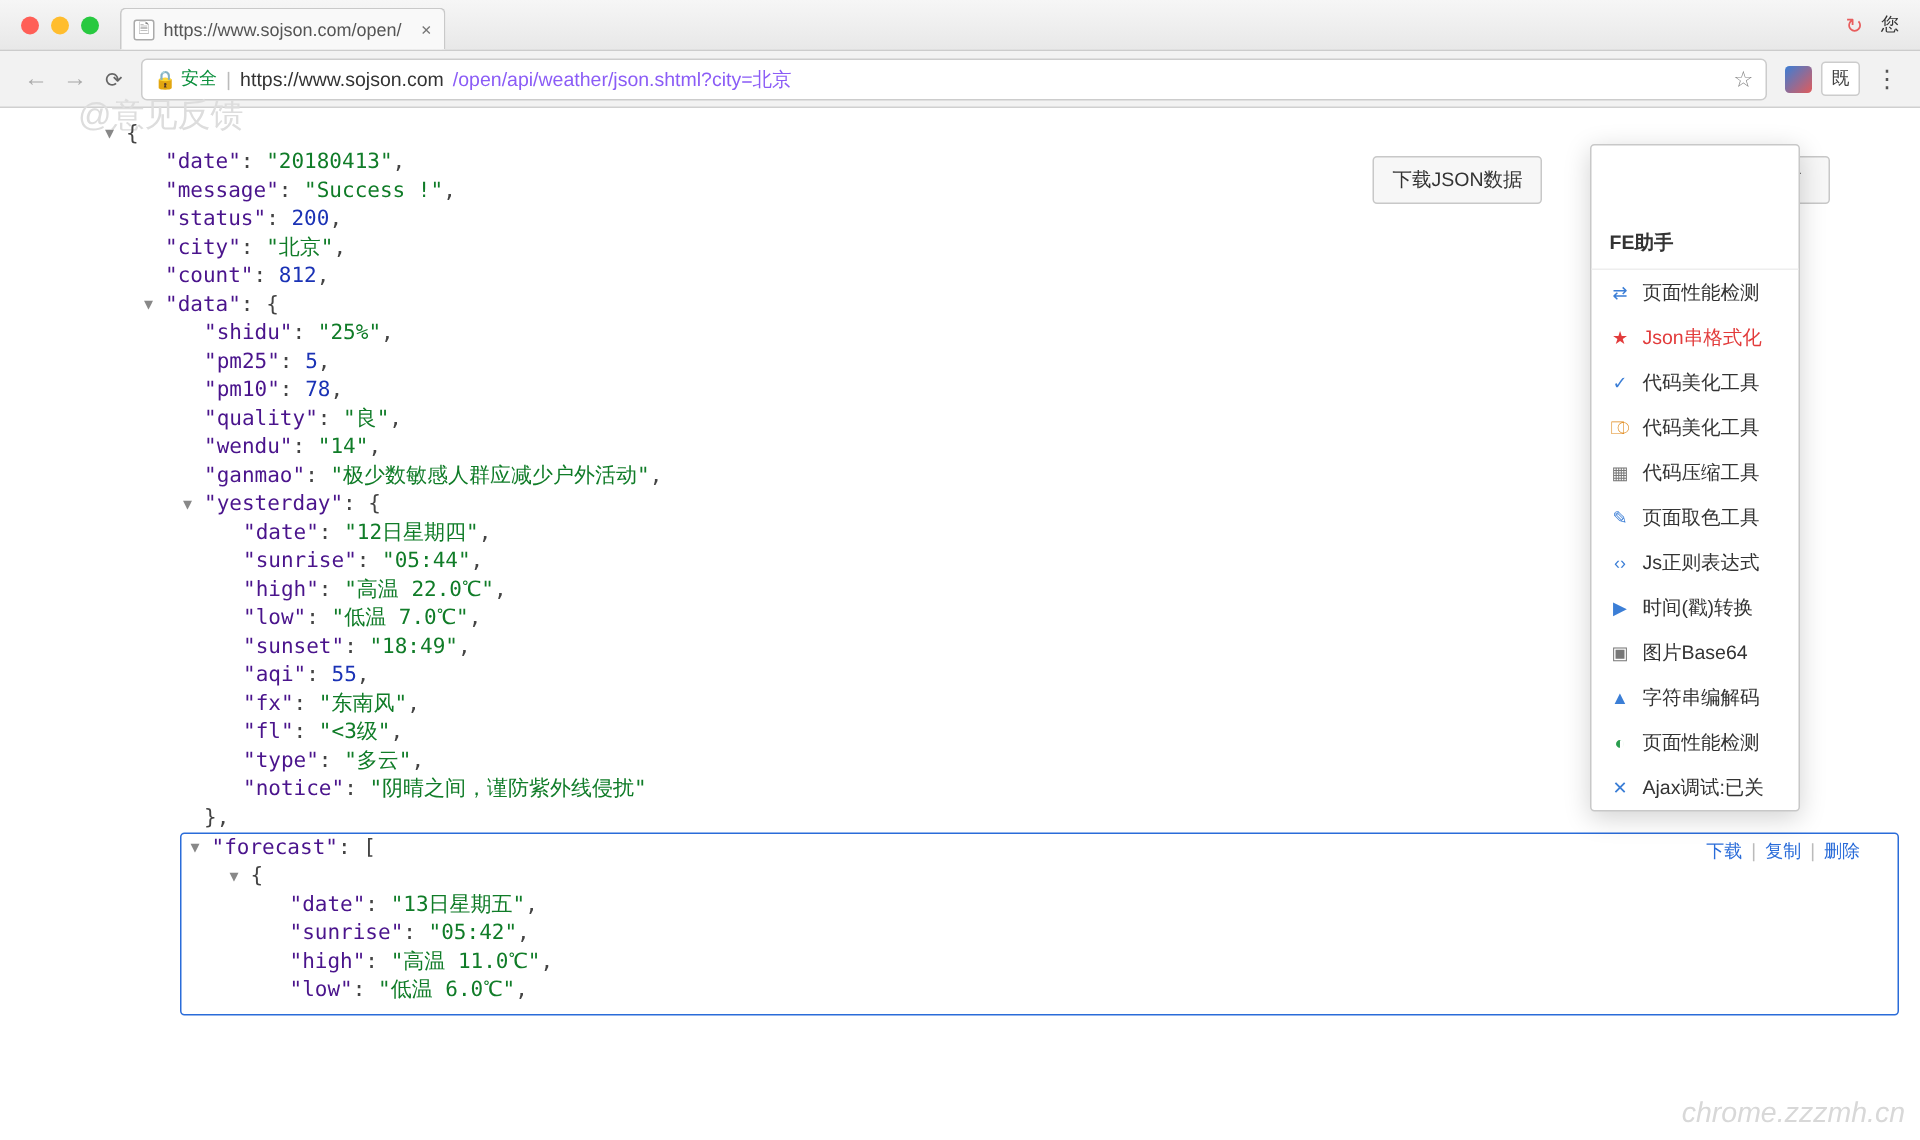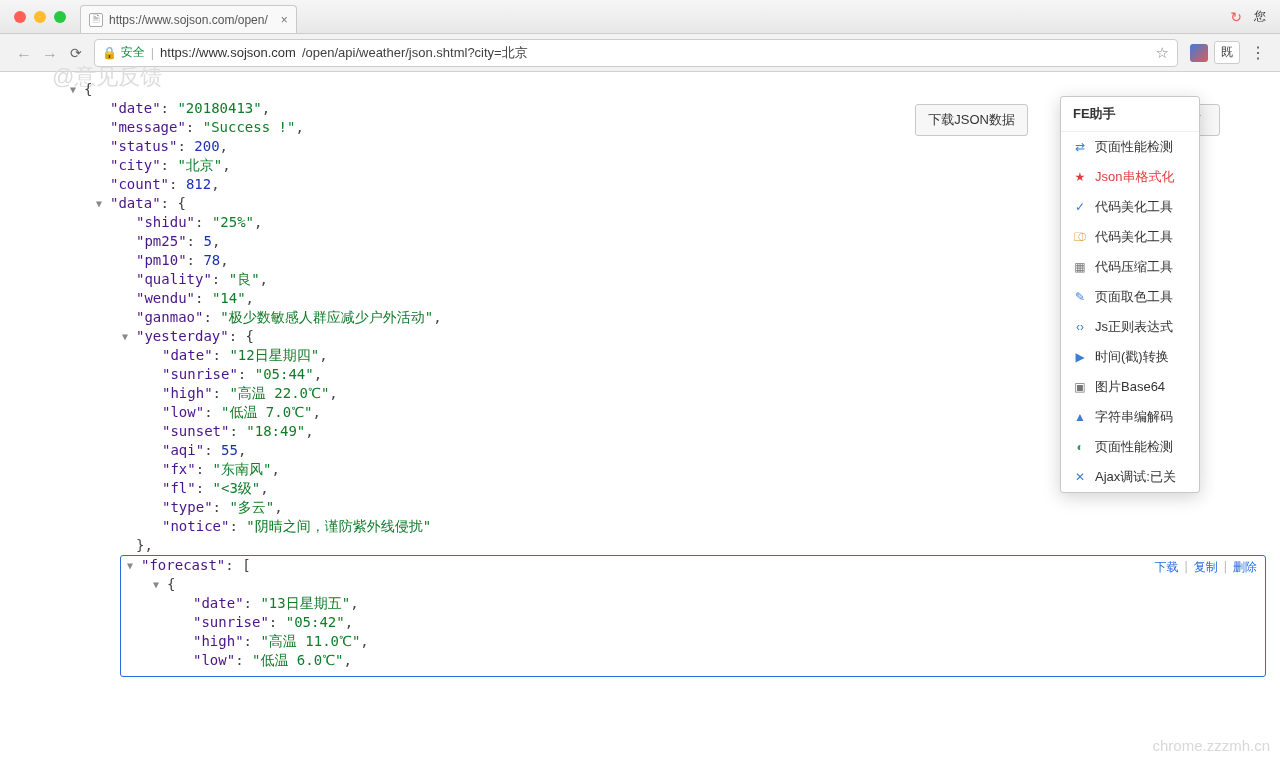--- a/index.html
+++ b/index.html
@@ -1,65 +1,65 @@
 <!DOCTYPE html>
 <html><head>
 <meta charset="utf-8">
 <style>
   * { margin: 0; padding: 0; box-sizing: border-box; }
   body { font-family: -apple-system, BlinkMacSystemFont, "Segoe UI", Arial, sans-serif; background: #fff; font-size: 13px; color: #333; }
   .window { width: 1280px; height: 760px; position: relative; background: #fff; }
   
   
   .wm-left { position: absolute; top: 62px; left: 52px; color: #ddd; font-size: 22px; z-index: 0; pointer-events: none; }
-  .wm-right { position: absolute; bottom: 6px; right: 10px; color: #d8d8d8; font-size: 15px; z-index: 999; pointer-events: none; }
+  .wm-right { position: absolute; bottom: 6px; right: 10px; color: #d8d8d8; font-size: 19px; z-index: 999; pointer-events: none; font-style: italic; }
 
   
   .titlebar { height: 34px; background: linear-gradient(#f6f6f6,#e8e8e8); border-bottom: 1px solid #ccc; display: flex; align-items: center; padding-left: 14px; position: relative; }
   .traffic { display: flex; gap: 8px; }
   .dot { width: 12px; height: 12px; border-radius: 50%; }
   .dot.r { background: #ff5f57; } .dot.y { background: #ffbd2e; } .dot.g { background: #28c940; }
   .tab { margin-left: 14px; height: 28px; background: #f9f9f9; border: 1px solid #c9c9c9; border-bottom: none; border-radius: 4px 4px 0 0; display: flex; align-items: center; padding: 0 28px 0 8px; min-width: 190px; position: relative; font-size: 12px; color: #555; align-self: flex-end; }
   .tab .favicon { width: 14px; height: 14px; border: 1px solid #aaa; border-radius: 2px; margin-right: 6px; background: #fff; display: inline-flex; align-items:center; justify-content:center; font-size:9px; color:#888;}
   .tab .x { position: absolute; right: 8px; color: #777; }
   .titlebar-right { position:absolute; right:14px; display:flex; gap:12px; align-items:center; font-size:12px; }
   .sync-icon { color:#e85d5d; font-size:14px; }
 
   .toolbar { height: 38px; background: #f2f2f2; border-bottom: 1px solid #d0d0d0; display: flex; align-items: center; padding: 0 10px; gap: 6px; }
   .nav-arrows { display:flex; gap:10px; color:#aaa; font-size:16px; padding:0 6px;}
   .reload { color:#666; font-size:14px; }
   .addr { flex:1; height: 28px; background: #fff; border: 1px solid #ccc; border-radius: 4px; display: flex; align-items: center; padding: 0 8px; gap: 6px; font-size: 13px; margin: 0 6px;}
   .secure { color: #0a8f3c; font-size: 12px; display:flex; align-items:center; gap:3px;}
   .urlpipe { color:#bbb; }
   .url-host { color:#333; }
-  .url-path { color:#404040;}
+  .url-path { color:#8b5cf6;}
   .star { color:#888; font-size:15px;}
   .ext-icon { width:18px; height:18px; border-radius:3px; background: linear-gradient(135deg,#3b7ed6,#e05b5b); display:inline-block;}
   .more-btn { font-size:12px; color:#444; border:1px solid #ccc; background:#fff; border-radius:3px; padding:2px 6px;}
   .menu-dots { color:#555; font-size:16px; padding:0 4px;}
 
   
   .content { position: relative; padding: 8px 0 0 66px; font-family: Menlo, Consolas, monospace; font-size: 14px; line-height: 19px; }
   .toggle { position:absolute; color:#888; font-size:10px; }
   .key { color:#4a148c; }
   .str { color:#107c28; }
   .num { color:#1a32b5; }
   .pun { color:#444; }
   .line { white-space: pre; position: relative; }
   .sel-block { border:1px solid #2a6cd9; border-radius:3px; padding:0 4px 6px 4px; margin-left:-4px; margin-right:14px; position:relative;}
-  .sel-actions { position:absolute; right:8px; top:2px; font-size:12px; color:#2a6cd9; }
+  .sel-actions { position:absolute; right:25px; top:2px; font-size:12px; color:#2a6cd9; }
   .sel-actions span { cursor:pointer; }
   .sel-actions .sep { color:#bbb; margin:0 4px; }
 
   
   .page-btn { position:absolute; top:10px; border:1px solid #c8c8c8; background:#f7f7f7; border-radius:3px; padding:6px 12px; font-size:13px; color:#333;}
   .btn-dl { right:252px; top:104px; position:absolute;}
   .btn-all { right:60px; top:104px; position:absolute; padding-left:18px; padding-right:18px;}
   .popup { position:absolute; right:80px; top:96px; width:140px; background:#fff; border:1px solid #c8c8c8; box-shadow:0 4px 18px rgba(0,0,0,.18); border-radius:3px; z-index:50; font-size:13px;}
-  .popup .hdr { padding:8px 12px; font-weight:600; color:#333; border-bottom:1px solid #eee;}
+  .popup .hdr { padding:8px 12px; font-weight:600; color:#333; border-bottom:1px solid #eee;margin-top:48px;}
   .popup .item { display:flex; align-items:center; gap:8px; padding:6px 12px; color:#333; cursor:pointer;}
   .popup .item.active { color:#e23b3b; }
   .popup .ic { width:14px; text-align:center; font-size:12px;}
   .popup .ic.blue{color:#3b7ed6;} .popup .ic.red{color:#e23b3b;} .popup .ic.green{color:#2a9d4e;} .popup .ic.orange{color:#e0891b;} .popup .ic.gray{color:#777;}
   .popup .foot { border-top:1px solid #eee; display:flex; justify-content:space-between; padding:8px 12px; color:#666;}
   .popup .foot .gear::before{content:"⚙"; margin-right:4px; color:#888;}
 
   
   .i0{padding-left:18px;} .i1{padding-left:44px;} .i2{padding-left:70px;} .i3{padding-left:96px;}
   .tg0{left:4px;} .tg1{left:30px;} .tg2{left:56px;}

